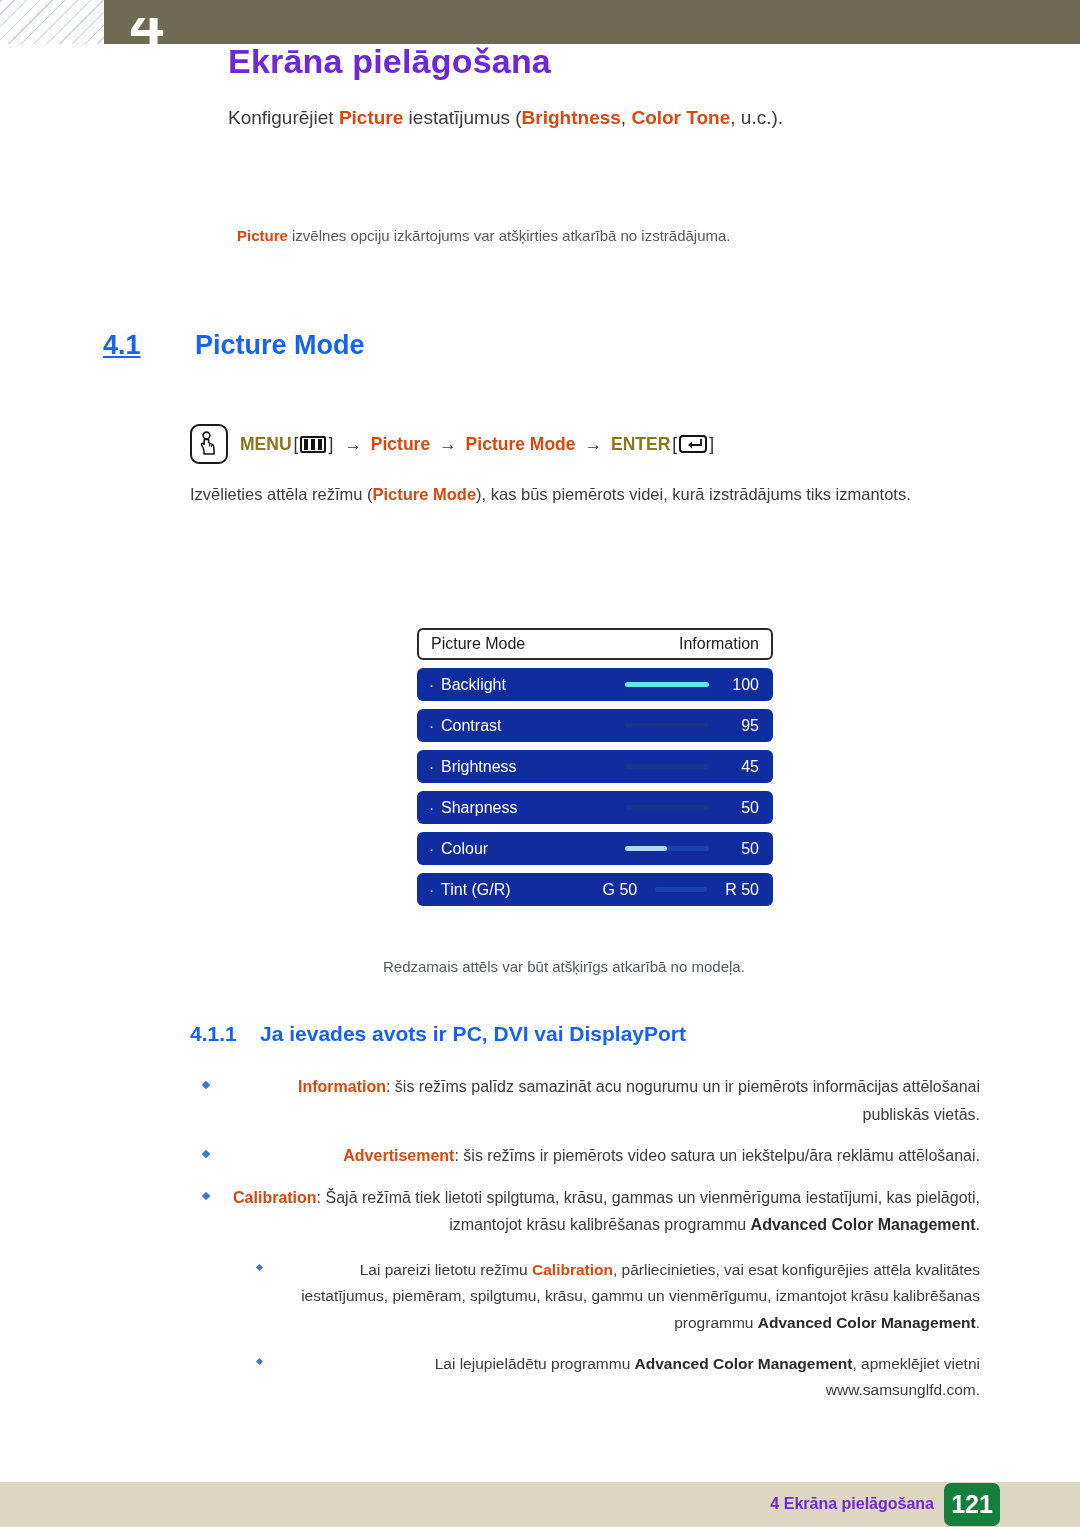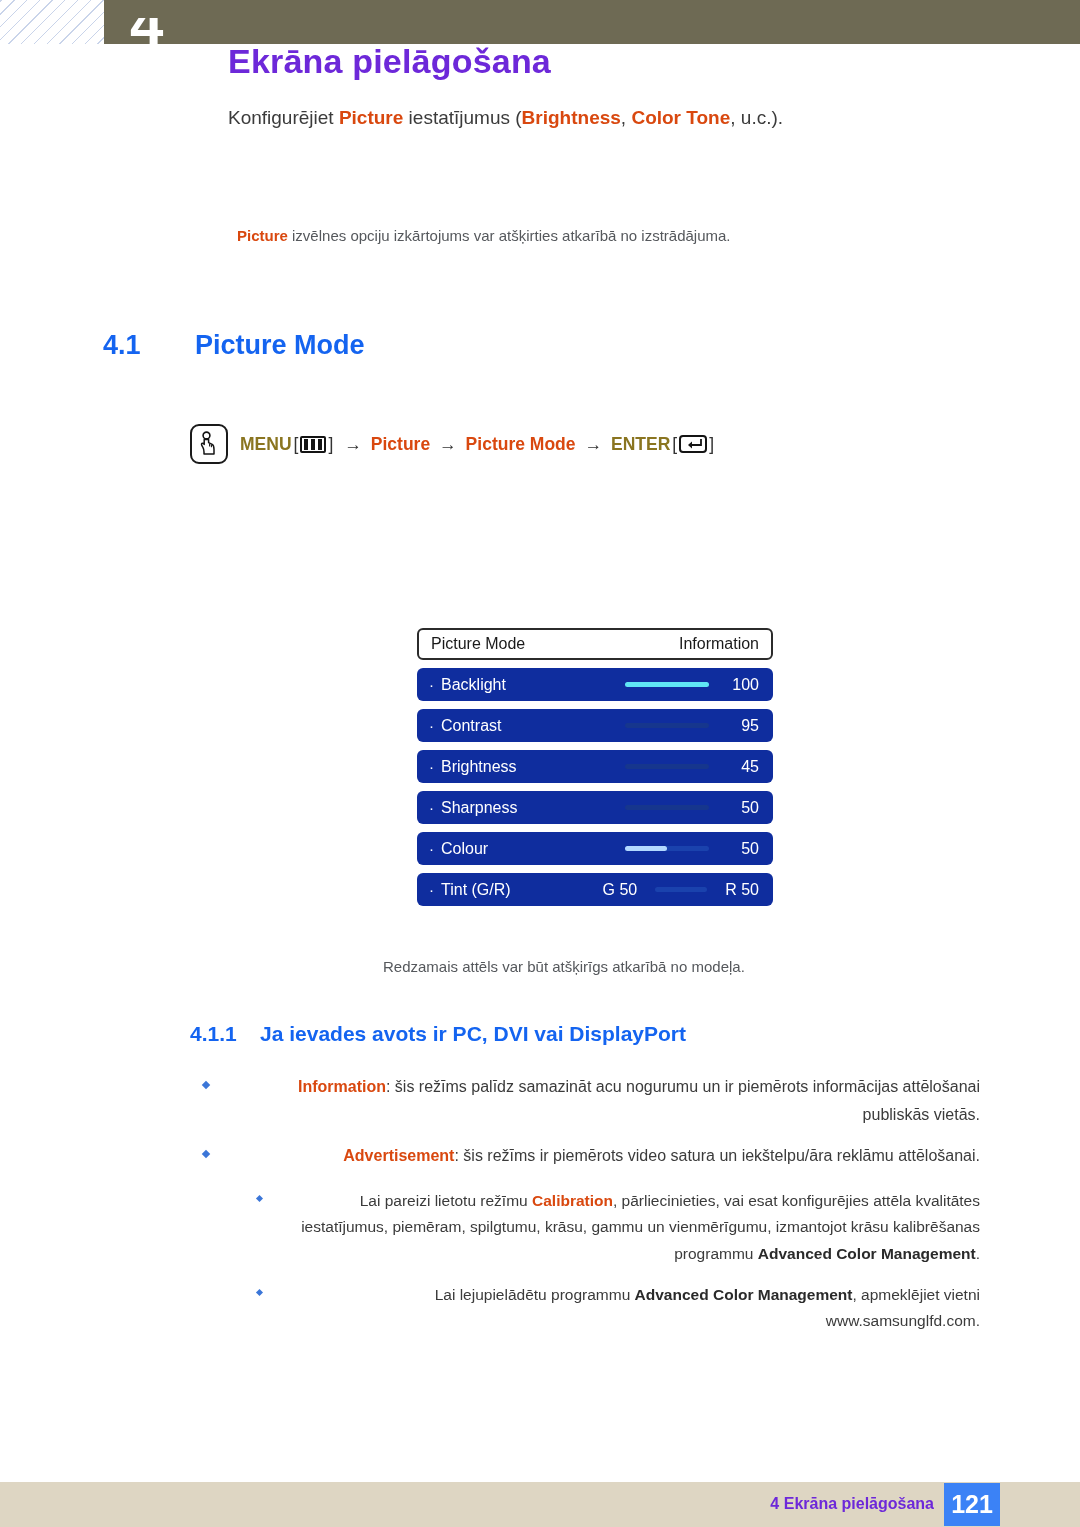--- a/index.html
+++ b/index.html
@@ -97,21 +97,21 @@
   
   .h2 {
     position: absolute;
     top: 330px;
     left: 103px;
     font-size: 27px;
     font-weight: bold;
     color: #1464f0;
     white-space: nowrap;
   }
-  .h2 .num { display: inline-block; width: 92px; }
+  .h2 .num { display: inline-block; width: 92px; text-decoration: underline; }
 
   
   .menu-path {
     position: absolute;
     top: 424px;
     left: 190px;
     display: flex;
     align-items: center;
     font-size: 17.5px;
     font-weight: bold;
@@ -388,20 +388,23 @@
   <span class="enter-glyph">
     <svg width="18" height="13" viewBox="0 0 18 13" xmlns="http://www.w3.org/2000/svg">
       <path d="M16 1 L16 7 L5 7" fill="none" stroke="#141414" stroke-width="1.8"></path>
       <path d="M7 3.6 L3 7 L7 10.4 Z" fill="#141414"></path>
     </svg>
   </span>
   <span class="bracket">]</span>
 </div>
 
 <div class="para-block">
+  <div>
+    <span>Izvēlieties attēla režīmu (</span><span class="orange">Picture Mode</span><span>), kas būs piemērots videi, kurā izstrādājums tiks izmantots.</span>
+  </div>
 </div>
 
 <div class="osd">
   <div class="osd-head">
     <span>Picture Mode</span>
     <span>Information</span>
   </div>
 
   <div class="osd-row" style="background: rgb(15, 45, 158);">
     <span class="dot">·</span>
@@ -474,29 +477,33 @@
   <div class="bullet">
     <span class="marker"></span>
     <span class="orange">Information</span><span>: šis režīms palīdz samazināt acu nogurumu un ir piemērots informācijas attēlošanai publiskās vietās.</span>
   </div>
 
   <div class="bullet">
     <span class="marker"></span>
     <span class="orange">Advertisement</span><span>: šis režīms ir piemērots video satura un iekštelpu/āra reklāmu attēlošanai.</span>
   </div>
 
+  <div class="bullet">
+    <span class="marker"></span>
+    <span class="orange">Calibration</span><span>: Šajā režīmā tiek lietoti spilgtuma, krāsu, gammas un vienmērīguma iestatījumi, kas pielāgoti, izmantojot krāsu kalibrēšanas programmu </span><span class="bold-dark">Advanced Color Management</span><span>.</span>
+  </div>
 
   <div class="subbullets">
     <div class="bullet">
       <span class="marker"></span>
       <span>Lai pareizi lietotu režīmu </span><span class="orange">Calibration</span><span>, pārliecinieties, vai esat konfigurējies attēla kvalitātes iestatījumus, piemēram, spilgtumu, krāsu, gammu un vienmērīgumu, izmantojot krāsu kalibrēšanas programmu </span><span class="bold-dark">Advanced Color Management</span><span>.</span>
     </div>
     <div class="bullet">
       <span class="marker"></span>
       <span>Lai lejupielādētu programmu </span><span class="bold-dark">Advanced Color Management</span><span>, apmeklējiet vietni www.samsunglfd.com.</span>
     </div>
   </div>
 
 </div>
 
 <div class="footer-band" style="background: rgb(222, 214, 195);"></div>
 <div class="footer-text">4 Ekrāna pielāgošana</div>
-<div class="footer-page" style="background: #3b82f6;">121</div>
+<div class="footer-page" style="background: #15803d; border-radius: 7px;">121</div>
 
 </body></html>

